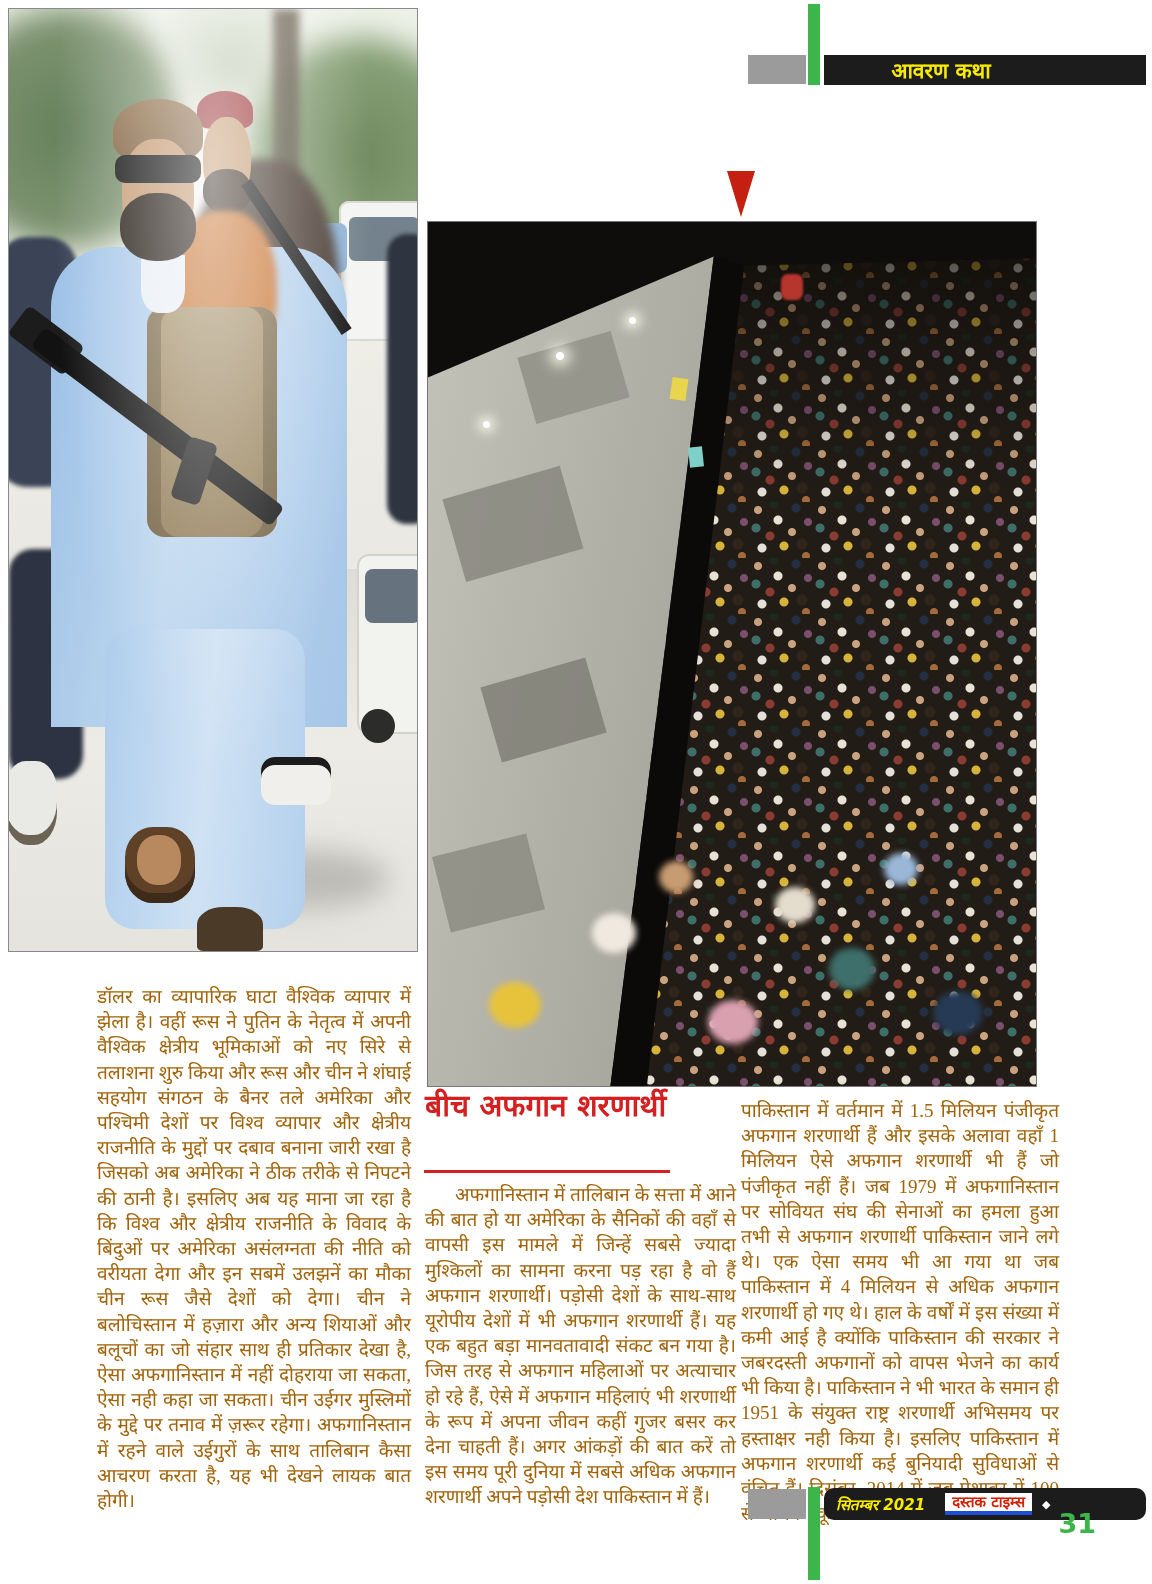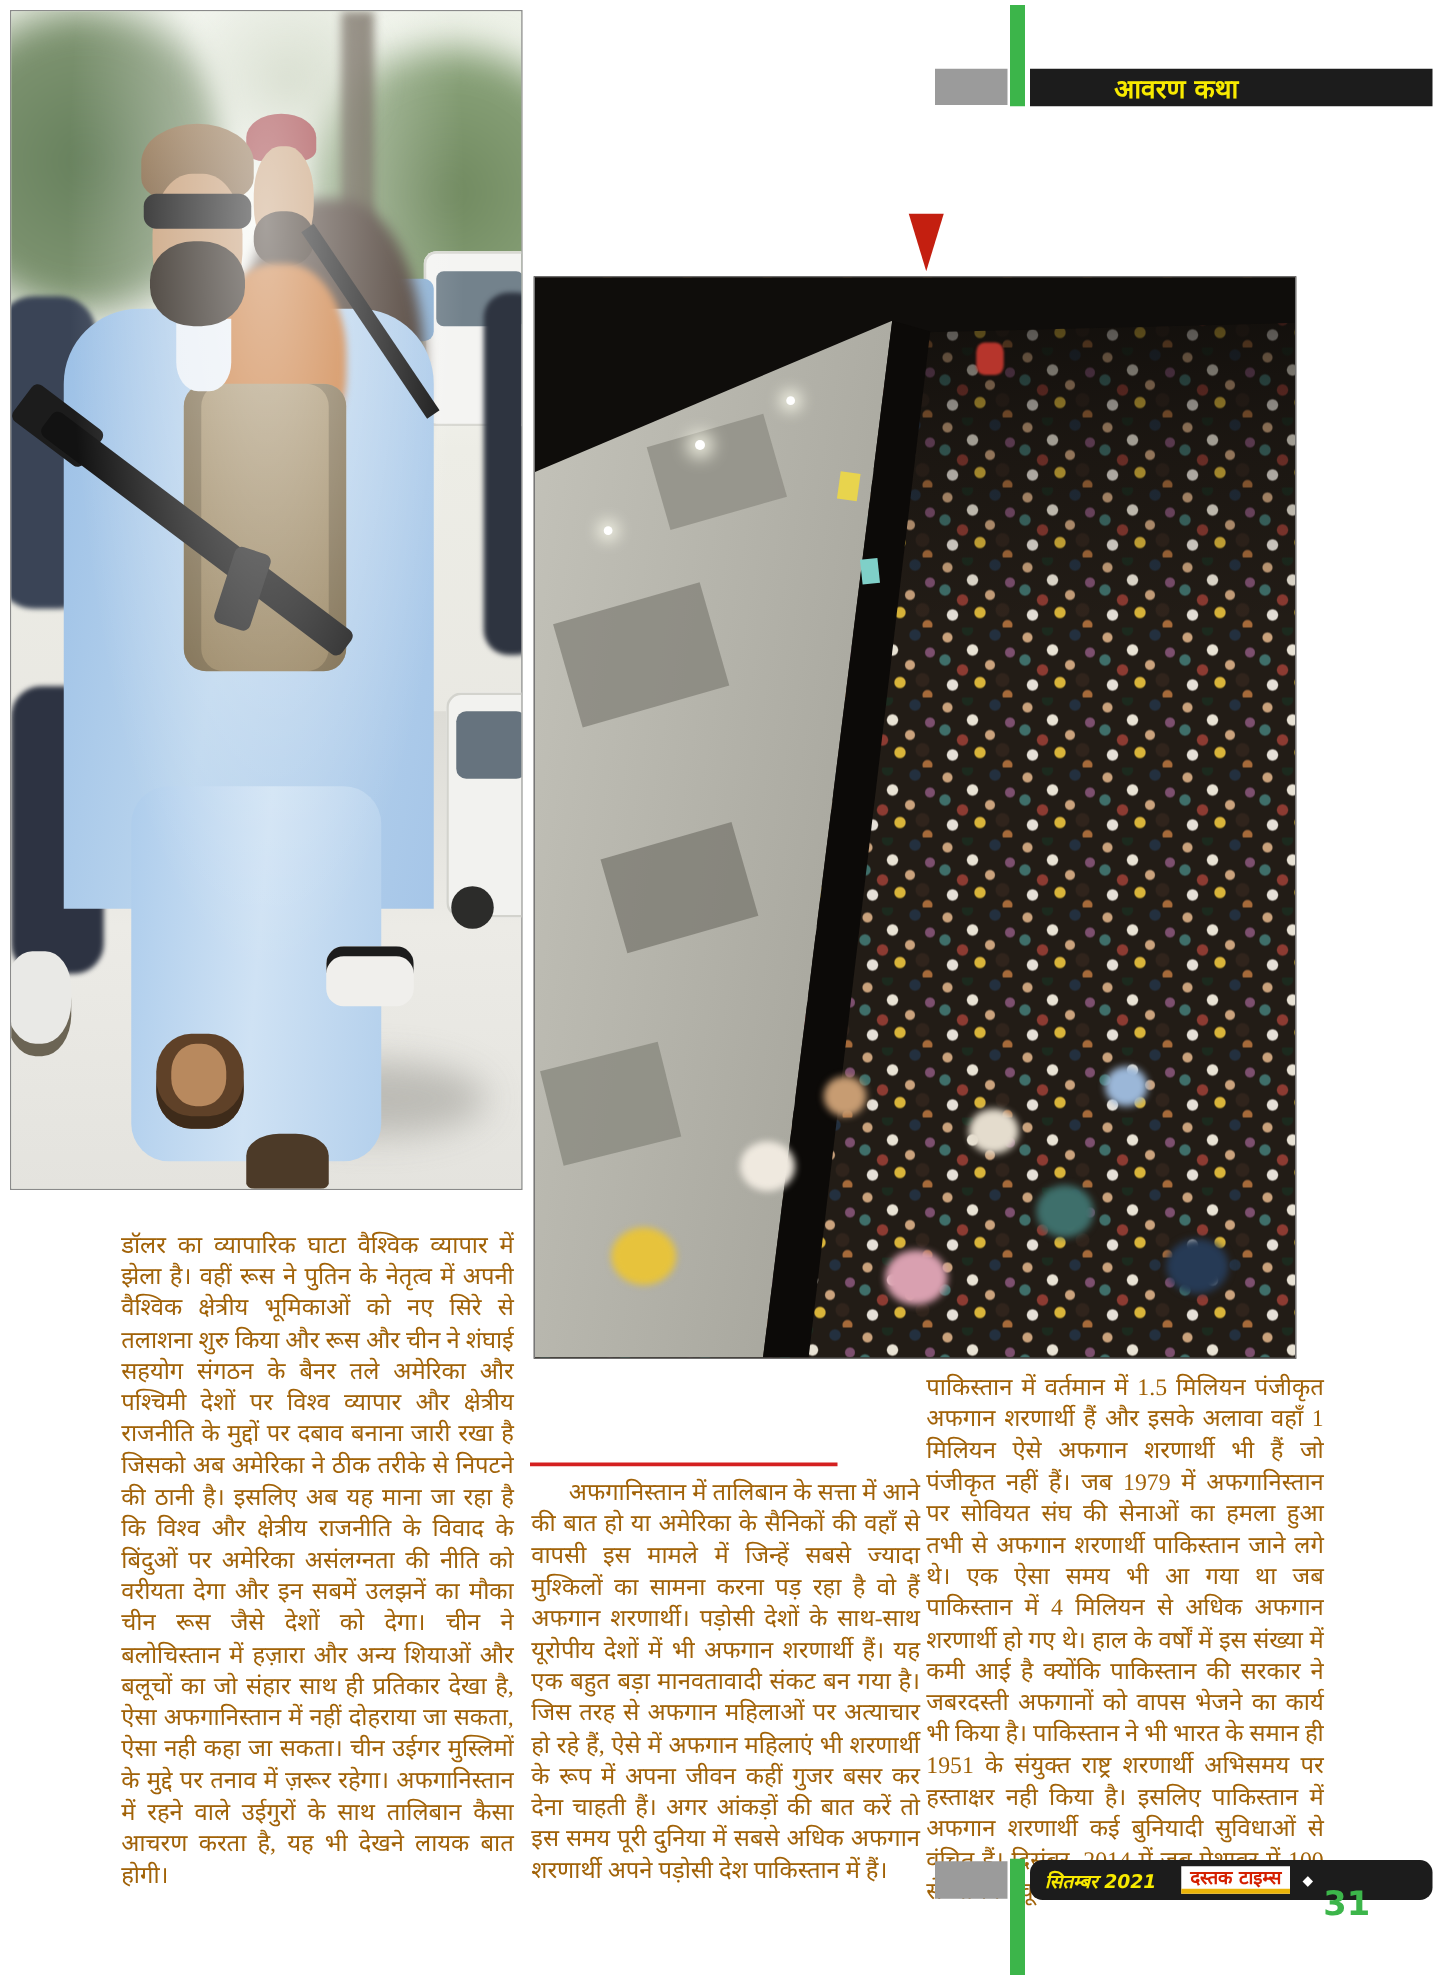--- a/index.html
+++ b/index.html
@@ -137,21 +137,21 @@
   .col2{left:425px;top:1182px;width:311px;text-indent:30px;}
   .col3{left:741px;top:1098px;width:318px;}
 
   
   .ftr-gray{position:absolute;left:748px;top:1489px;width:58px;height:30px;background:#9b9b9b;}
   .ftr-green{position:absolute;left:808px;top:1487px;width:12px;height:93px;background:#3cb54a;}
   .ftr-black{position:absolute;left:824px;top:1488px;width:322px;height:32px;background:#1c1c1c;
              display:flex;align-items:center;font-family:"DejaVu Sans","Liberation Sans",sans-serif;border-radius:10px;}
   .ftr-date{color:#f8ea00;font-weight:bold;font-size:15px;font-style:italic;margin-left:12px;}
   .ftr-logo{margin-left:20px;background:#ffffff;color:#d42000;font-weight:bold;font-size:15px;
-            padding:1px 7px 0 7px;border-bottom:4px solid #eab308;line-height:17px;}
+            padding:1px 7px 0 7px;border-bottom:4px solid #1d4ed8;line-height:17px;}
   .ftr-sep{color:#ffffff;font-size:11px;margin-left:10px;}
   .ftr-num{color:#3cb54a;font-weight:bold;font-size:27px;margin-left:8px;line-height:30px;margin-top:40px;}
 </style>
 </head>
 <body>
 
 <div class="page">
 
   <div class="photo-left">
     <div class="lp-sky"></div>
@@ -224,20 +224,21 @@
     <div class="ap-blob ap-b2"></div>
     <div class="ap-blob ap-b3"></div>
     <div class="ap-blob ap-b4"></div>
     <div class="ap-blob ap-b5"></div>
     <div class="ap-blob ap-b6"></div>
     <div class="ap-blob ap-b7"></div>
     <div class="ap-blob ap-b8"></div>
   </div>
 
   <div class="headline">
+    <div>बीच अफगान शरणार्थी</div>
   </div>
   <div class="head-rule"></div>
 
   <div class="col col1">डॉलर का व्यापारिक घाटा वैश्विक व्यापार में झेला है। वहीं रूस ने पुतिन के नेतृत्व में अपनी वैश्विक क्षेत्रीय भूमिकाओं को नए सिरे से तलाशना शुरु किया और रूस और चीन ने शंघाई सहयोग संगठन के बैनर तले अमेरिका और पश्चिमी देशों पर विश्व व्यापार और क्षेत्रीय राजनीति के मुद्दों पर दबाव बनाना जारी रखा है जिसको अब अमेरिका ने ठीक तरीके से निपटने की ठानी है। इसलिए अब यह माना जा रहा है कि विश्व और क्षेत्रीय राजनीति के विवाद के बिंदुओं पर अमेरिका असंलग्नता की नीति को वरीयता देगा और इन सबमें उलझनें का मौका चीन रूस जैसे देशों को देगा। चीन ने बलोचिस्तान में हज़ारा और अन्य शियाओं और बलूचों का जो संहार साथ ही प्रतिकार देखा है, ऐसा अफगानिस्तान में नहीं दोहराया जा सकता, ऐसा नही कहा जा सकता। चीन उईगर मुस्लिमों के मुद्दे पर तनाव में ज़रूर रहेगा। अफगानिस्तान में रहने वाले उईगुरों के साथ तालिबान कैसा आचरण करता है, यह भी देखने लायक बात होगी।</div>
   <div class="col col2">अफगानिस्तान में तालिबान के सत्ता में आने की बात हो या अमेरिका के सैनिकों की वहाँ से वापसी इस मामले में जिन्हें सबसे ज्यादा मुश्किलों का सामना करना पड़ रहा है वो हैं अफगान शरणार्थी। पड़ोसी देशों के साथ-साथ यूरोपीय देशों में भी अफगान शरणार्थी हैं। यह एक बहुत बड़ा मानवतावादी संकट बन गया है। जिस तरह से अफगान महिलाओं पर अत्याचार हो रहे हैं, ऐसे में अफगान महिलाएं भी शरणार्थी के रूप में अपना जीवन कहीं गुजर बसर कर देना चाहती हैं। अगर आंकड़ों की बात करें तो इस समय पूरी दुनिया में सबसे अधिक अफगान शरणार्थी अपने पड़ोसी देश पाकिस्तान में हैं।</div>
   <div class="col col3">पाकिस्तान में वर्तमान में 1.5 मिलियन पंजीकृत अफगान शरणार्थी हैं और इसके अलावा वहाँ 1 मिलियन ऐसे अफगान शरणार्थी भी हैं जो पंजीकृत नहीं हैं। जब 1979 में अफगानिस्तान पर सोवियत संघ की सेनाओं का हमला हुआ तभी से अफगान शरणार्थी पाकिस्तान जाने लगे थे। एक ऐसा समय भी आ गया था जब पाकिस्तान में 4 मिलियन से अधिक अफगान शरणार्थी हो गए थे। हाल के वर्षों में इस संख्या में कमी आई है क्योंकि पाकिस्तान की सरकार ने जबरदस्ती अफगानों को वापस भेजने का कार्य भी किया है। पाकिस्तान ने भी भारत के समान ही 1951 के संयुक्त राष्ट्र शरणार्थी अभिसमय पर हस्ताक्षर नही किया है। इसलिए पाकिस्तान में अफगान शरणार्थी कई बुनियादी सुविधाओं से वंचित हैं। दिसंबर, 2014 में जब पेशावर में 100 से अधिक स्कूली बच्चों का</div>
 
   <div class="ftr-gray"></div>
   <div class="ftr-green"></div>
   <div class="ftr-black">

